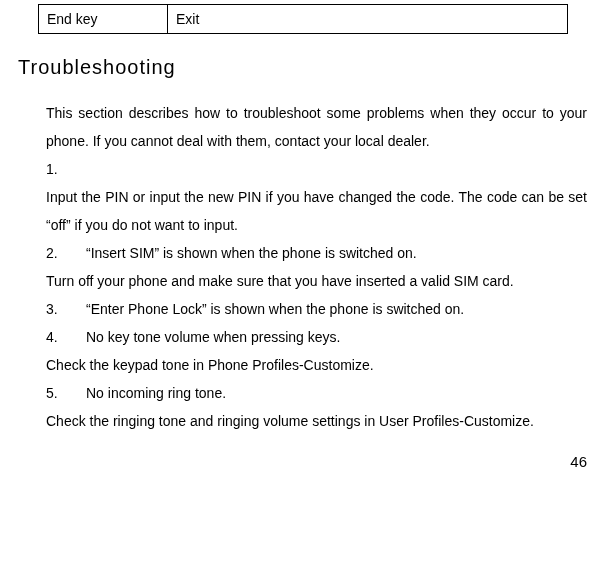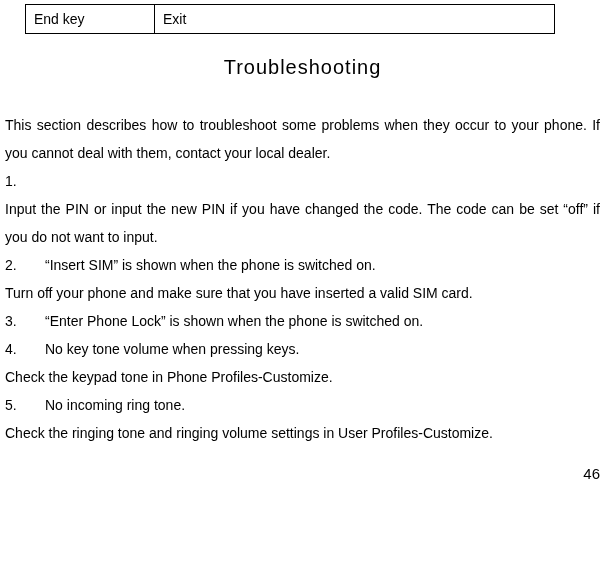--- a/index.html
+++ b/index.html
@@ -7,44 +7,45 @@
     padding: 0;
     font-family: Arial, Helvetica, sans-serif;
     font-size: 14px;
     color: #000;
     background: #fff;
     width: 605px;
     height: 562px;
     box-sizing: border-box;
   }
   .page {
-    padding: 0 5px;
+    padding: 0 18px;
     box-sizing: border-box;
   }
   table.key-table {
     border-collapse: collapse;
     margin: 4px 0 0 20px;
     width: 530px;
   }
   table.key-table td {
     border: 1px solid #000;
     padding: 6px 8px;
     font-size: 14px;
   }
   .col1 { width: 112px; }
   .title {
-    text-align: center;
+    text-align: left;
     font-family: Verdana, Arial, sans-serif;
     font-size: 20px;
     letter-spacing: 1px;
-    margin: 22px 0 32px 0;
+    margin: 22px 0 20px 0;
   }
   .body-text {
     line-height: 2.0;
     font-size: 14px;
+    margin-left: 28px;
   }
   .justify {
     text-align: justify;
   }
   .list-item {
     display: flex;
   }
   .list-num {
     width: 40px;
     flex-shrink: 0;

